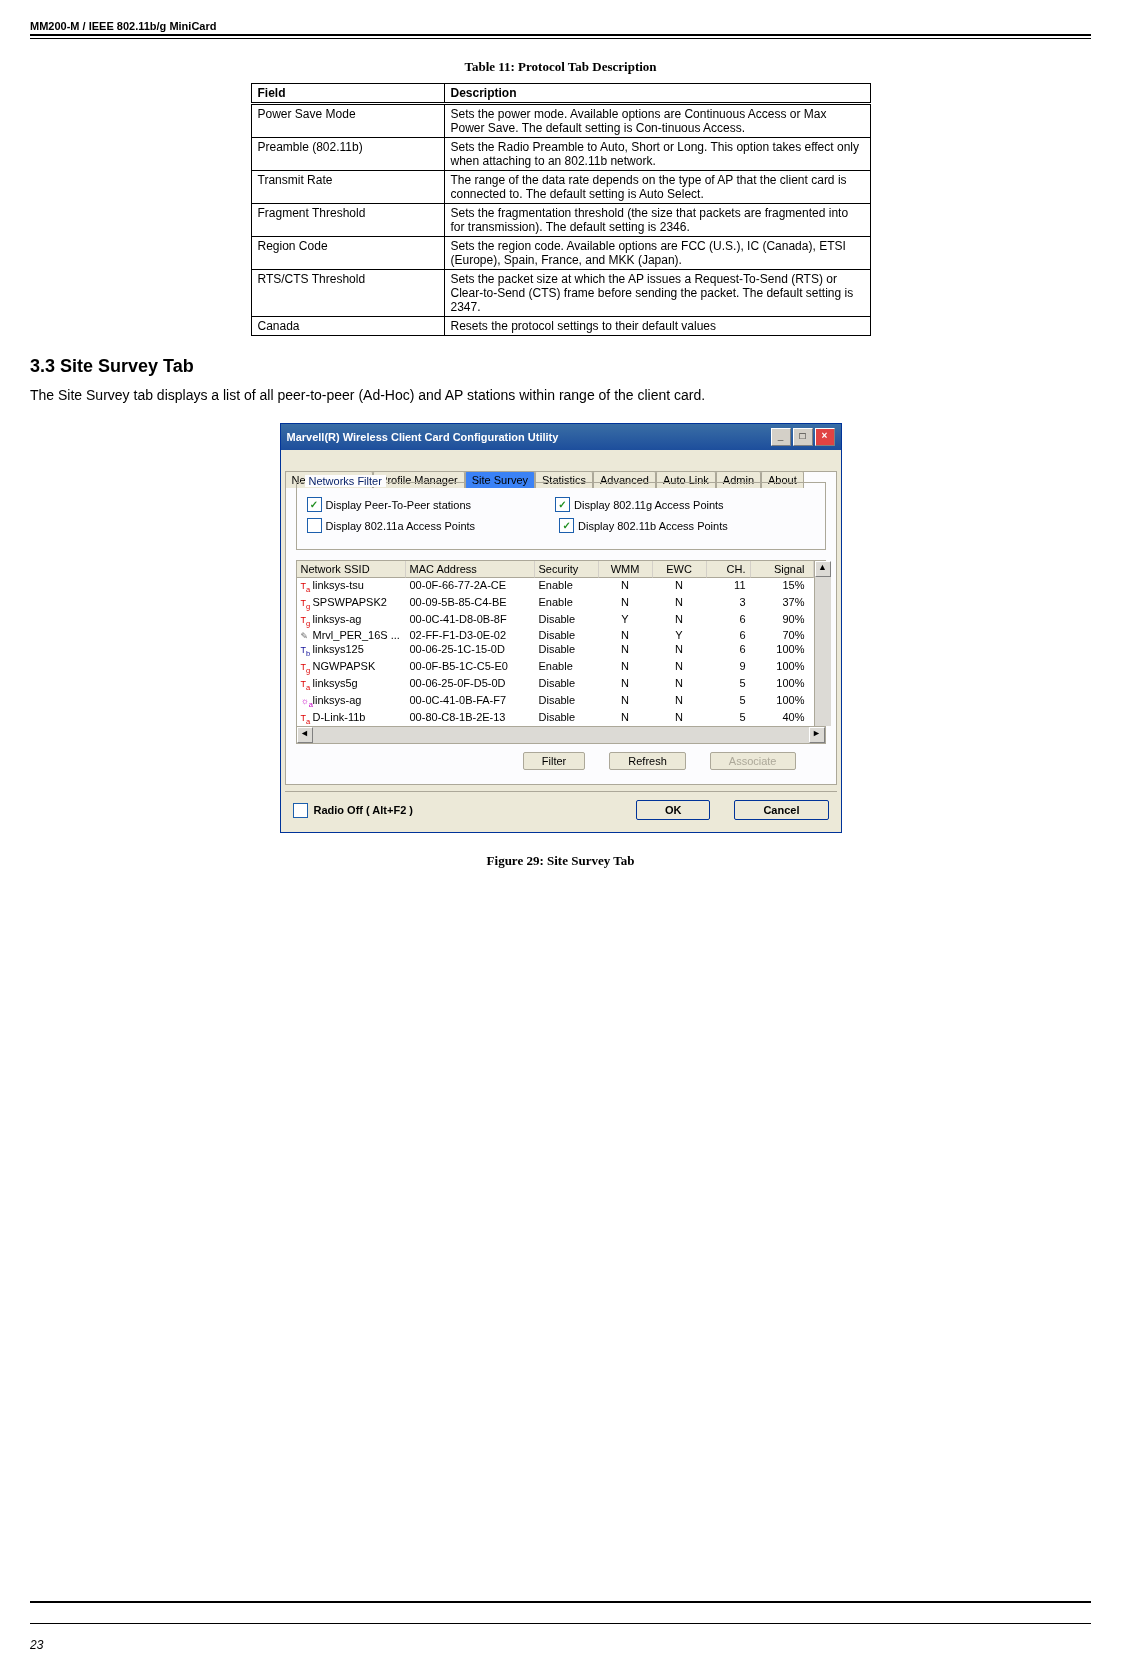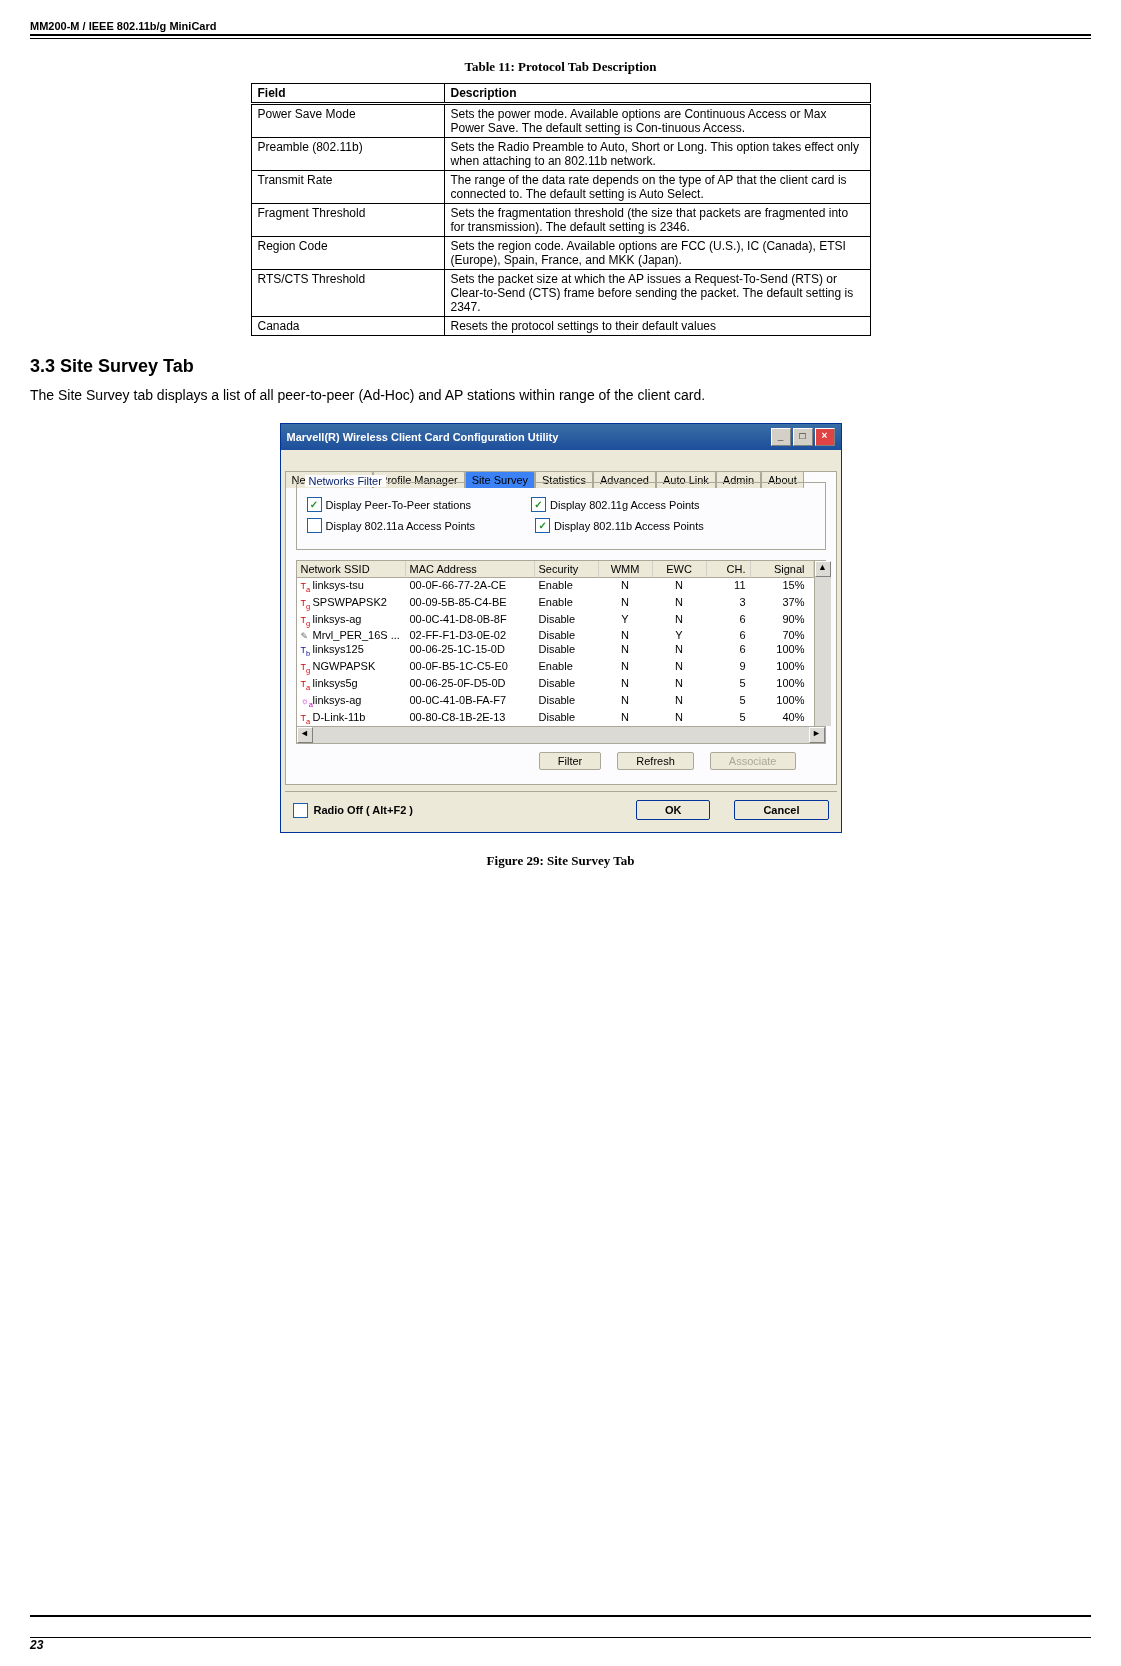--- a/index.html
+++ b/index.html
@@ -17,21 +17,21 @@
 .titlebar{background:linear-gradient(to bottom,#3a6ea5,#1d4e9c);color:#fff;font-weight:bold;padding:4px 6px;display:flex;justify-content:space-between;align-items:center}
 .titlebar .wbtns{display:flex;gap:2px}
 .wbtn{width:18px;height:16px;background:#d4d0c8;border:1px solid #fff;border-right-color:#808080;border-bottom-color:#808080;color:#000;font-size:10px;text-align:center;line-height:14px}
 .wbtn.close{background:#e04343;color:#fff}
 .tabs{display:flex;background:#ece9d8;padding:4px 4px 0;gap:0}
 .tab{border:1px solid #aca899;border-bottom:none;background:#ece9d8;padding:2px 6px;font-size:11px;border-radius:2px 2px 0 0;position:relative;top:17px}
 .tab.active{background:#3b82f6;z-index:2}
 .pane{border:1px solid #aca899;margin:0 4px 6px;background:#fcfcfe;padding:10px}
 .fieldset{border:1px solid #aca899;padding:8px 10px 10px;margin-bottom:10px;position:relative}
 .fieldset .legend{position:absolute;top:-8px;left:8px;background:#fcfcfe;padding:0 4px;color:#0a246a;font-size:11px}
-.chk-row{display:flex;gap:60px;margin:6px 0}
+.chk-row{display:flex;gap:84px;margin:6px 0}
 .chk{display:flex;align-items:center;gap:4px}
 .chk-box{width:13px;height:13px;border:1px solid #1c5fad;background:#fff;display:inline-flex;align-items:center;justify-content:center;font-size:10px;color:#218f21}
 .chk-box.checked::after{content:"✓";color:#218f21;font-weight:bold}
 .grid{border:1px solid #aca899;background:#fff}
 .grid-head,.grid-row{display:flex;font-size:11px}
 .grid-head .gc{background:#ece9d8;border-right:1px solid #d4d0c8;border-bottom:1px solid #aca899;padding:2px 4px}
 .grid-row .gc{border-right:1px solid #fff;padding:1px 4px;white-space:nowrap;overflow:hidden}
 .gc.ssid{width:100px}
 .gc.mac{width:120px}
 .gc.sec{width:55px}
@@ -39,30 +39,30 @@
 .gc.ewc{width:45px;text-align:center}
 .gc.ch{width:35px;text-align:right}
 .gc.sig{width:50px;text-align:right;padding-right:8px}
 .scrollcol{width:16px;background:#dcdad5;border-left:1px solid #aca899}
 .ssid-ico{display:inline-block;width:10px;font-size:9px;margin-right:2px}
 .ssid-ico.a{color:#d00}
 .ssid-ico.g{color:#d00}
 .ssid-ico.b{color:#119}
 .ssid-ico.n{color:#666}
 .ssid-ico.pa{color:#c400c4}
-.btnrow{display:flex;justify-content:flex-end;gap:16px;padding:8px 30px 4px}
+.btnrow{display:flex;justify-content:flex-end;gap:24px;padding:8px 30px 4px}
 .xpbtn{border:1px solid #aca899;background:#ece9d8;padding:2px 18px;font-size:11px;border-radius:2px}
 .xpbtn.disabled{color:#aca899}
 .panel-bottom{border-top:1px solid #aca899;margin:4px;padding:8px;display:flex;justify-content:space-between;align-items:center;background:#ece9d8}
 .radiolbl{display:flex;align-items:center;gap:6px;font-weight:bold}
 .okc{display:flex;gap:24px}
 .okc .xpbtn{font-weight:bold;padding:3px 28px;border:1px solid #003399}
 .fig-cap{font-weight:bold;text-align:center;font-family:"Times New Roman",serif;font-size:13px;margin-top:10px}
 .footer{position:absolute;bottom:14px;left:30px;right:30px;border-top:2px solid #000}
-.footer .ln2{border-top:1px solid #000;margin-top:20px;padding-top:0;font-style:italic;font-weight:bold;font-size:12px}
+.footer .ln2{border-top:1px solid #000;margin-top:20px;padding-top:14px;font-style:italic;font-weight:normal;font-size:12px}
 .scroll-hint{display:flex}
 .scroll-body{flex:1}
 .arrow{background:#dcdad5;border:1px solid #fff;border-right-color:#808080;border-bottom-color:#808080;width:14px;height:14px;font-size:9px;text-align:center}
 </style>
 </head>
 <body>
 <div class="page">
 
 <div class="header">MM200-M / IEEE 802.11b/g MiniCard</div>
 <div class="header-line"></div>

